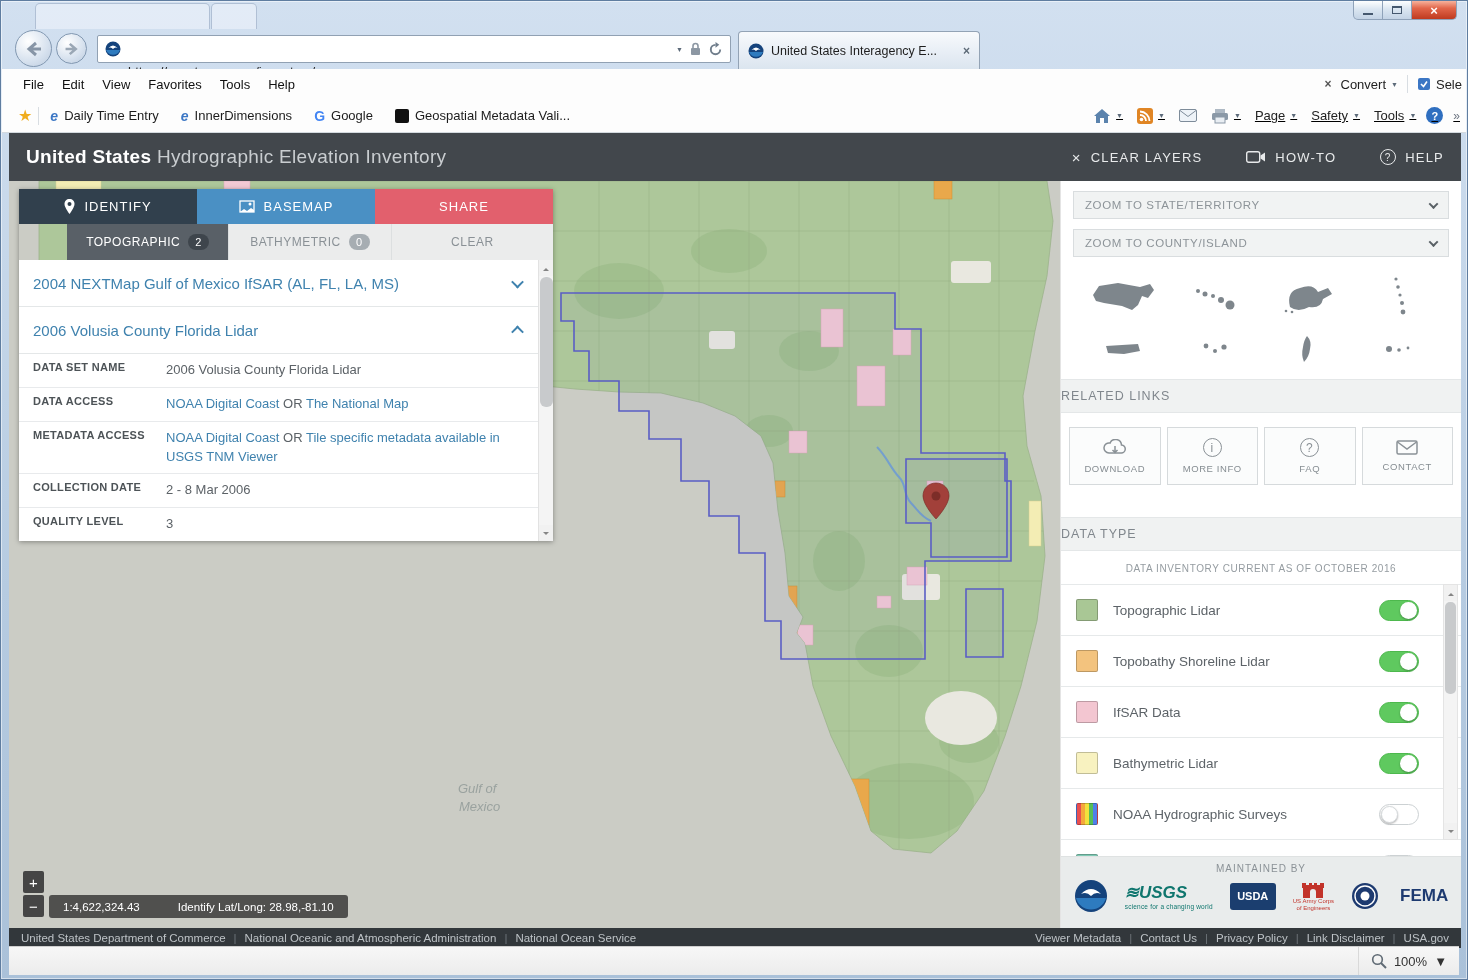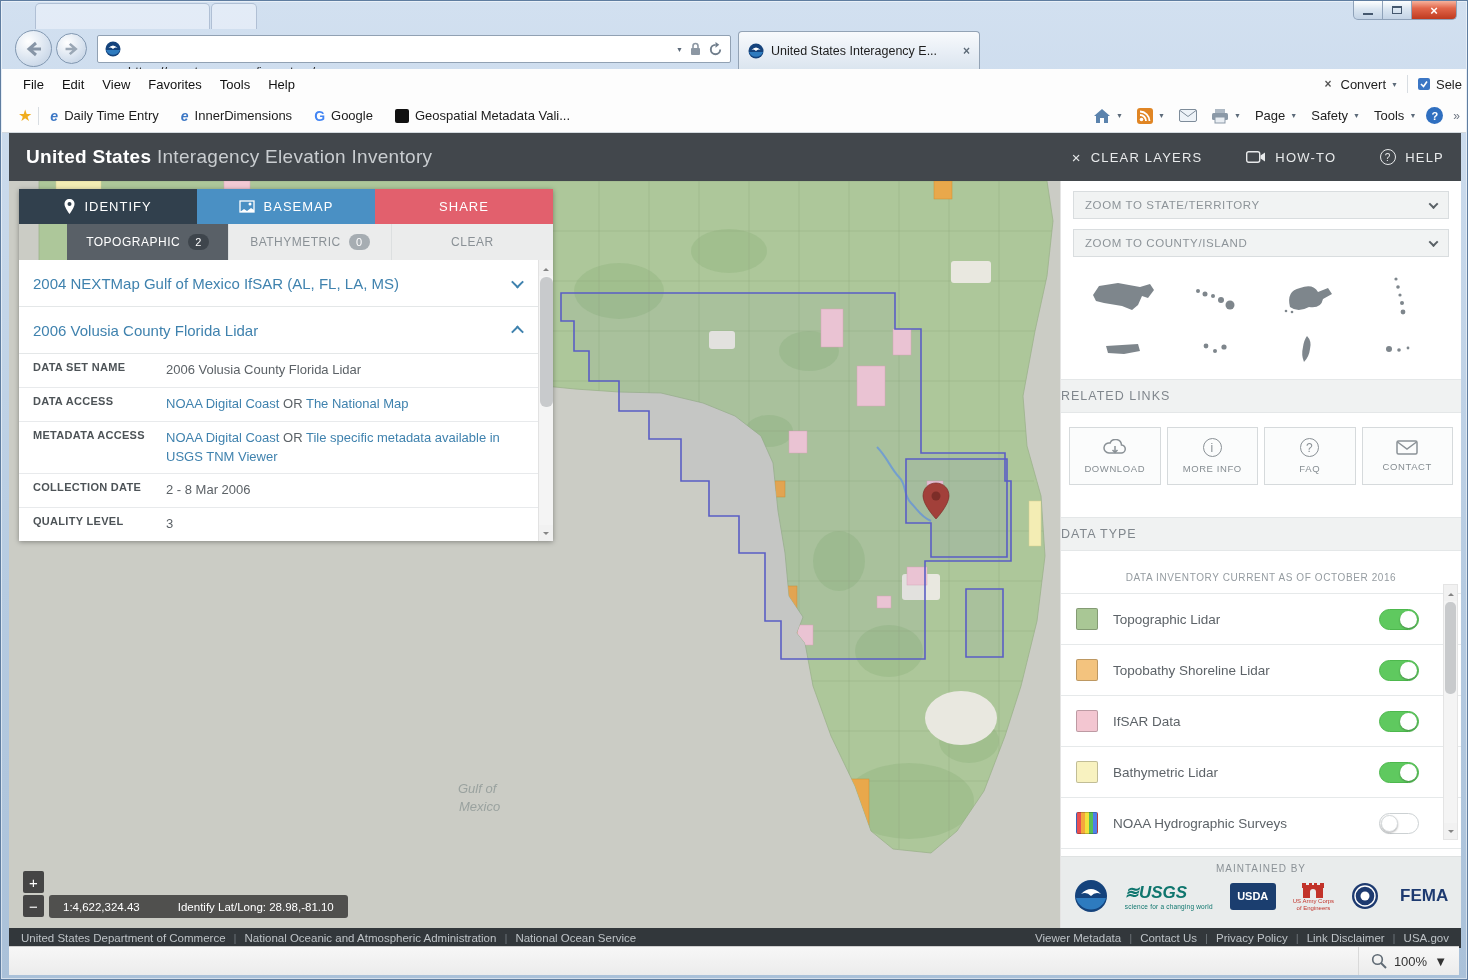--- a/index.html
+++ b/index.html
@@ -44,21 +44,21 @@
   .small-x { color:#555; font-size:12px; font-weight:bold; }
   .txt-btn { font-size:13px; color:#222; display:flex; align-items:center; gap:5px; cursor:pointer; }
   .vsep { width:1px; height:18px; background:#d8dde2; }
   .favrow { position:absolute; top:98px; left:1px; right:1px; height:34px; background:#fdfdfd;
     border-bottom:1px solid #d4dadf; display:flex; align-items:center; padding-left:10px; }
   .fav-star { color:#f0ad1e; font-size:16px; padding:0 6px; }
   .fav-item { display:flex; align-items:center; gap:6px; padding:0 11px; font-size:13px; color:#1c1c1c; cursor:pointer; white-space:nowrap; }
   .ie-e { color:#3b76c4; font-weight:bold; font-style:italic; font-size:14px; }
   .g-icon { color:#4285f4; font-weight:bold; font-size:14px; }
   .black-icon { width:14px; height:14px; background:#111; border-radius:2px; }
-  .fav-right { margin-left:auto; display:flex; align-items:center; gap:6px; padding-right:2px; }
+  .fav-right { margin-left:auto; display:flex; align-items:center; gap:6px; padding-right:2px;text-decoration:underline; }
   .fav-right .txt-btn { padding:0 4px; }
   .help-circle { width:17px; height:17px; border-radius:50%; background:#2f6fc0; color:#fff; font-size:11px; font-weight:bold;
     display:flex; align-items:center; justify-content:center; }
   .chevrons { color:#6b7480; font-size:12px; padding:0 4px; }
   
   .page { position:absolute; top:132px; left:8px; width:1452px; height:815px; background:#fff; overflow:hidden; }
   .app-header { height:48px; background:#42474c; display:flex; align-items:center; padding:0 17px; }
   .app-title { font-size:19px; color:#c9cdd0; letter-spacing:.3px; }
   .app-title b { color:#fff; }
   .header-right { margin-left:auto; display:flex; align-items:center; gap:44px; }
@@ -116,21 +116,21 @@
   .rp-drop .chev { width:7px; height:7px; color:#5a6166; }
   .territories { height:116px; display:grid; grid-template-columns:repeat(4,1fr); padding:10px 16px 2px; justify-items:center; align-items:center; }
   .terr { cursor:pointer; }
   .rp-header { height:34px; background:#f0f2f2; border-top:1px solid #e4e7e8; border-bottom:1px solid #e4e7e8;
     display:flex; align-items:center; font-size:12.5px; color:#80878d; letter-spacing:1px; }
   .rp-buttons { display:flex; gap:6px; padding:14px 8px; }
   .rp-btn { flex:1; height:58px; border:1px solid #d6dadc; background:#fbfcfc; display:flex; flex-direction:column;
     align-items:center; justify-content:center; gap:6px; font-size:9.5px; letter-spacing:.6px; color:#868d92; cursor:pointer; }
   .circle-icon { width:19px; height:19px; border:1.5px solid #8a9196; border-radius:50%; display:flex; align-items:center;
     justify-content:center; font-size:12px; color:#8a9196; }
-  .rp-note { text-align:center; font-size:10px; color:#959ca1; letter-spacing:.6px; padding:12px 0 10px;margin-top:9px; }
+  .rp-note { text-align:center; font-size:10px; color:#959ca1; letter-spacing:.6px; padding:12px 0 10px; }
   .legend-list { height:286px; overflow:hidden; }
   .legend-row { height:51px; border-top:1px solid #e6e9ea; display:flex; align-items:center; padding:0 42px 0 15px; }
   .swatch { width:22px; height:22px; border:1px solid rgba(0,0,0,.22); border-radius:2px; margin-right:15px; flex:none; }
   .swatch.rainbow { background:repeating-linear-gradient(90deg,#e94f4f 0 4px,#f4a83c 4px 8px,#f2e23c 8px 12px,#57bd57 12px 16px,#4f7fe9 16px 20px,#9b59d0 20px 22px); }
   .legend-label { flex:1; font-size:13.5px; color:#5d6368; }
   .toggle { width:40px; height:21px; border-radius:11px; position:relative; cursor:pointer; flex:none; }
   .toggle.on { background:#5fc95f; border:1px solid #4db84d; }
   .toggle.off { background:#fff; border:1px solid #ccd1d3; }
   .knob { position:absolute; top:1px; width:17px; height:17px; border-radius:50%; background:#fff; box-shadow:0 1px 2px rgba(0,0,0,.3); }
   .toggle.on .knob { right:1px; }
@@ -302,21 +302,21 @@
       <span class="help-circle">?</span>
       <span class="chevrons">»</span>
     </div>
   </div>
 
   <div class="page">
 
     <div class="app-header">
       <div class="app-title">
         <b>United States</b>
-        <span>Interagency Elevation Inventory</span>
+        <span>Hydrographic Elevation Inventory</span>
       </div>
       <div class="header-right">
         <div class="header-item">
           <span class="hx">×</span>
           <span>CLEAR LAYERS</span>
         </div>
         <div class="header-item">
           <svg class="i" width="20" height="12" viewBox="0 0 20 12">
               <rect x="0.7" y="0.7" width="13" height="10.6" rx="2" fill="none" stroke="#e8eaeb" stroke-width="1.4"></rect>
               <path d="M14.5 4.5 L19 1.5 V10.5 L14.5 7.5 Z" fill="#e8eaeb"></path>

